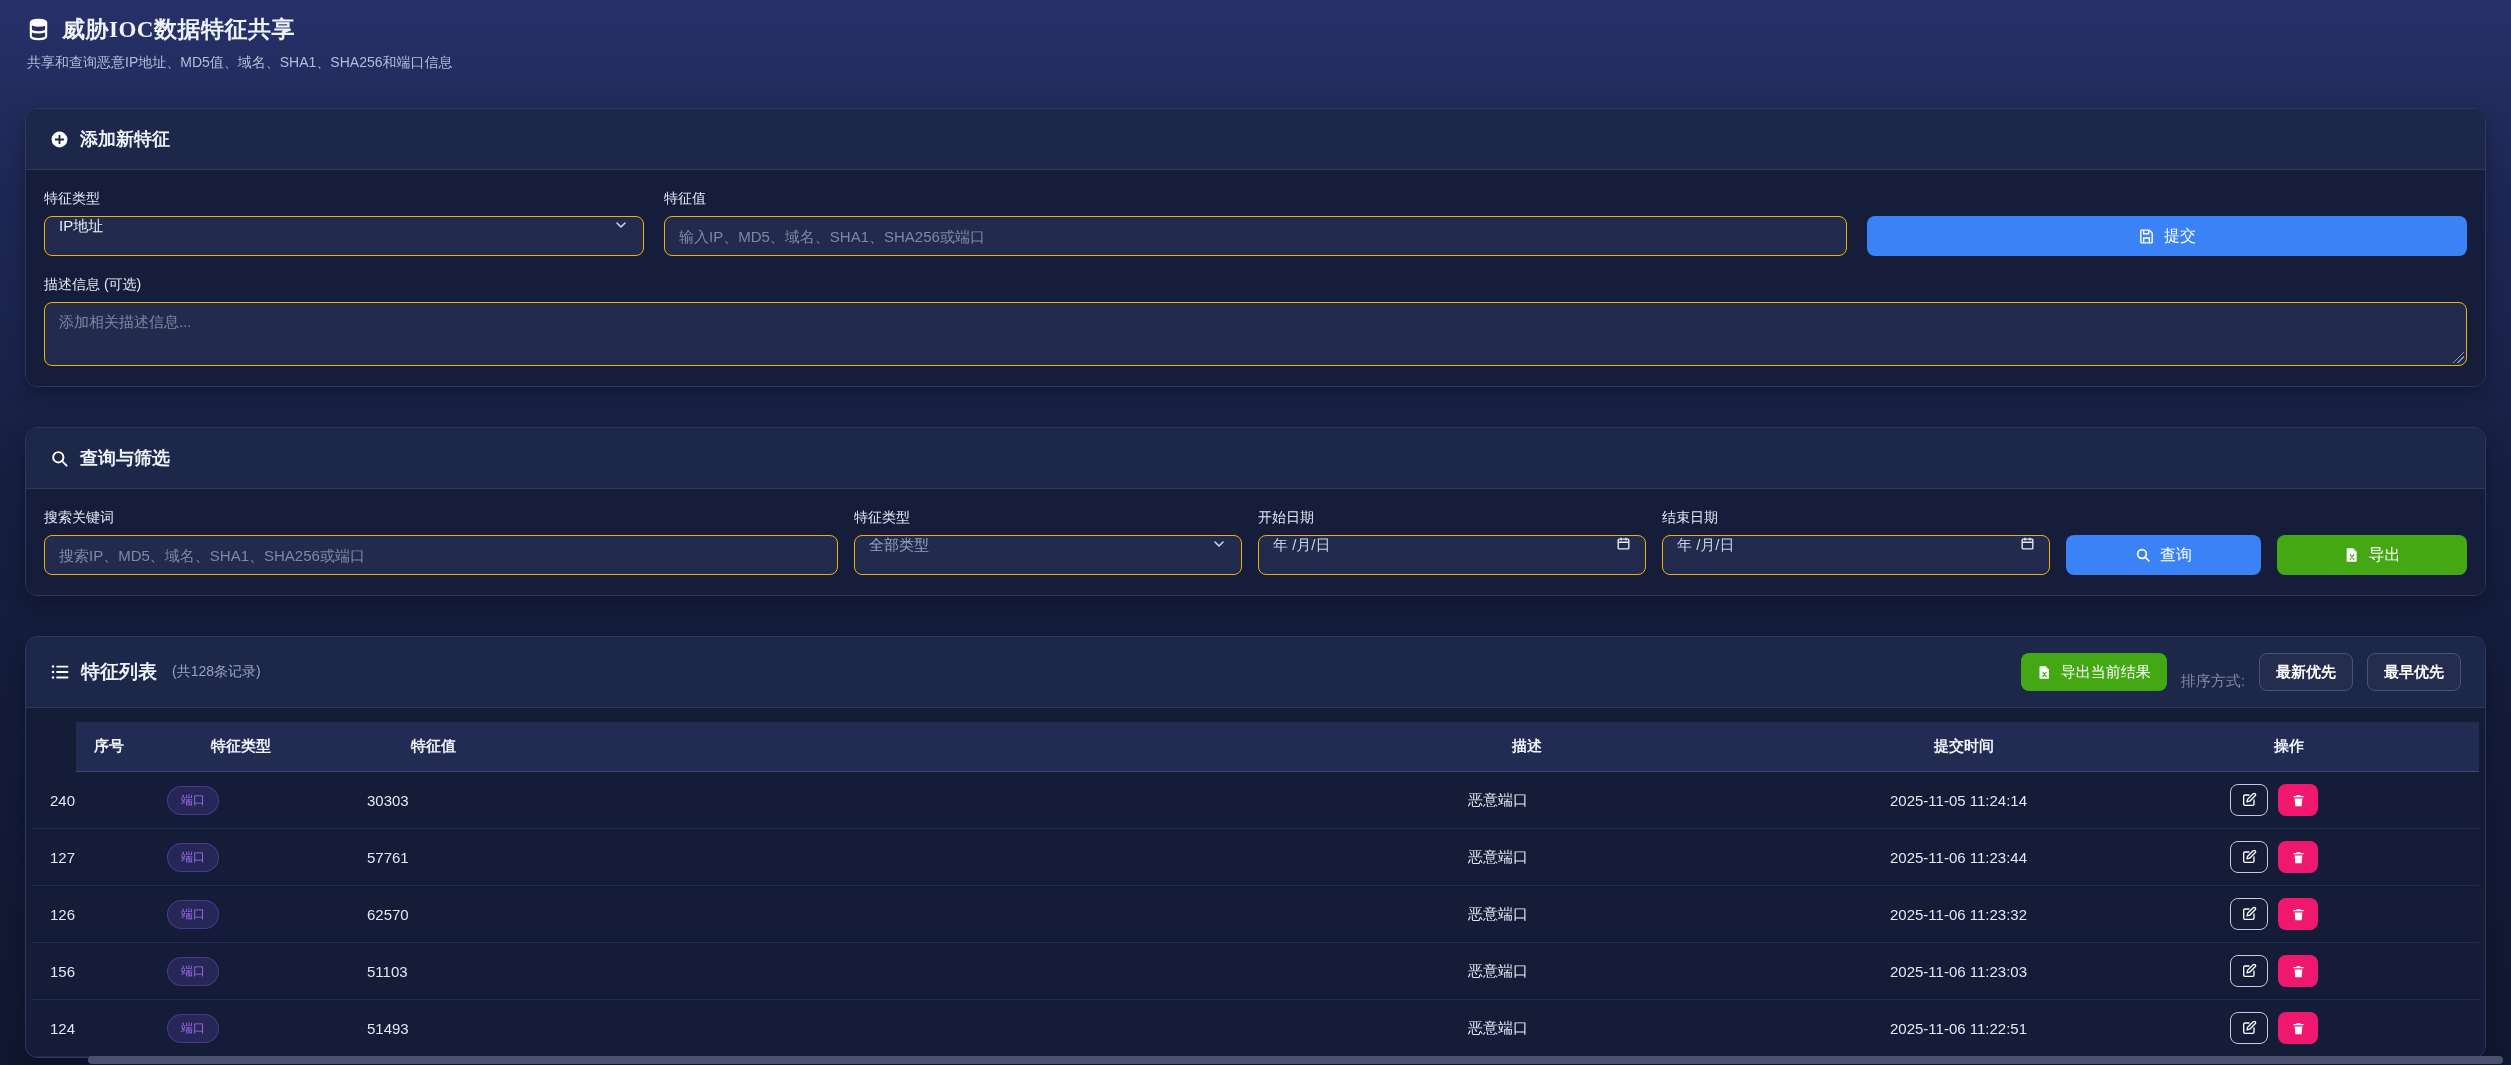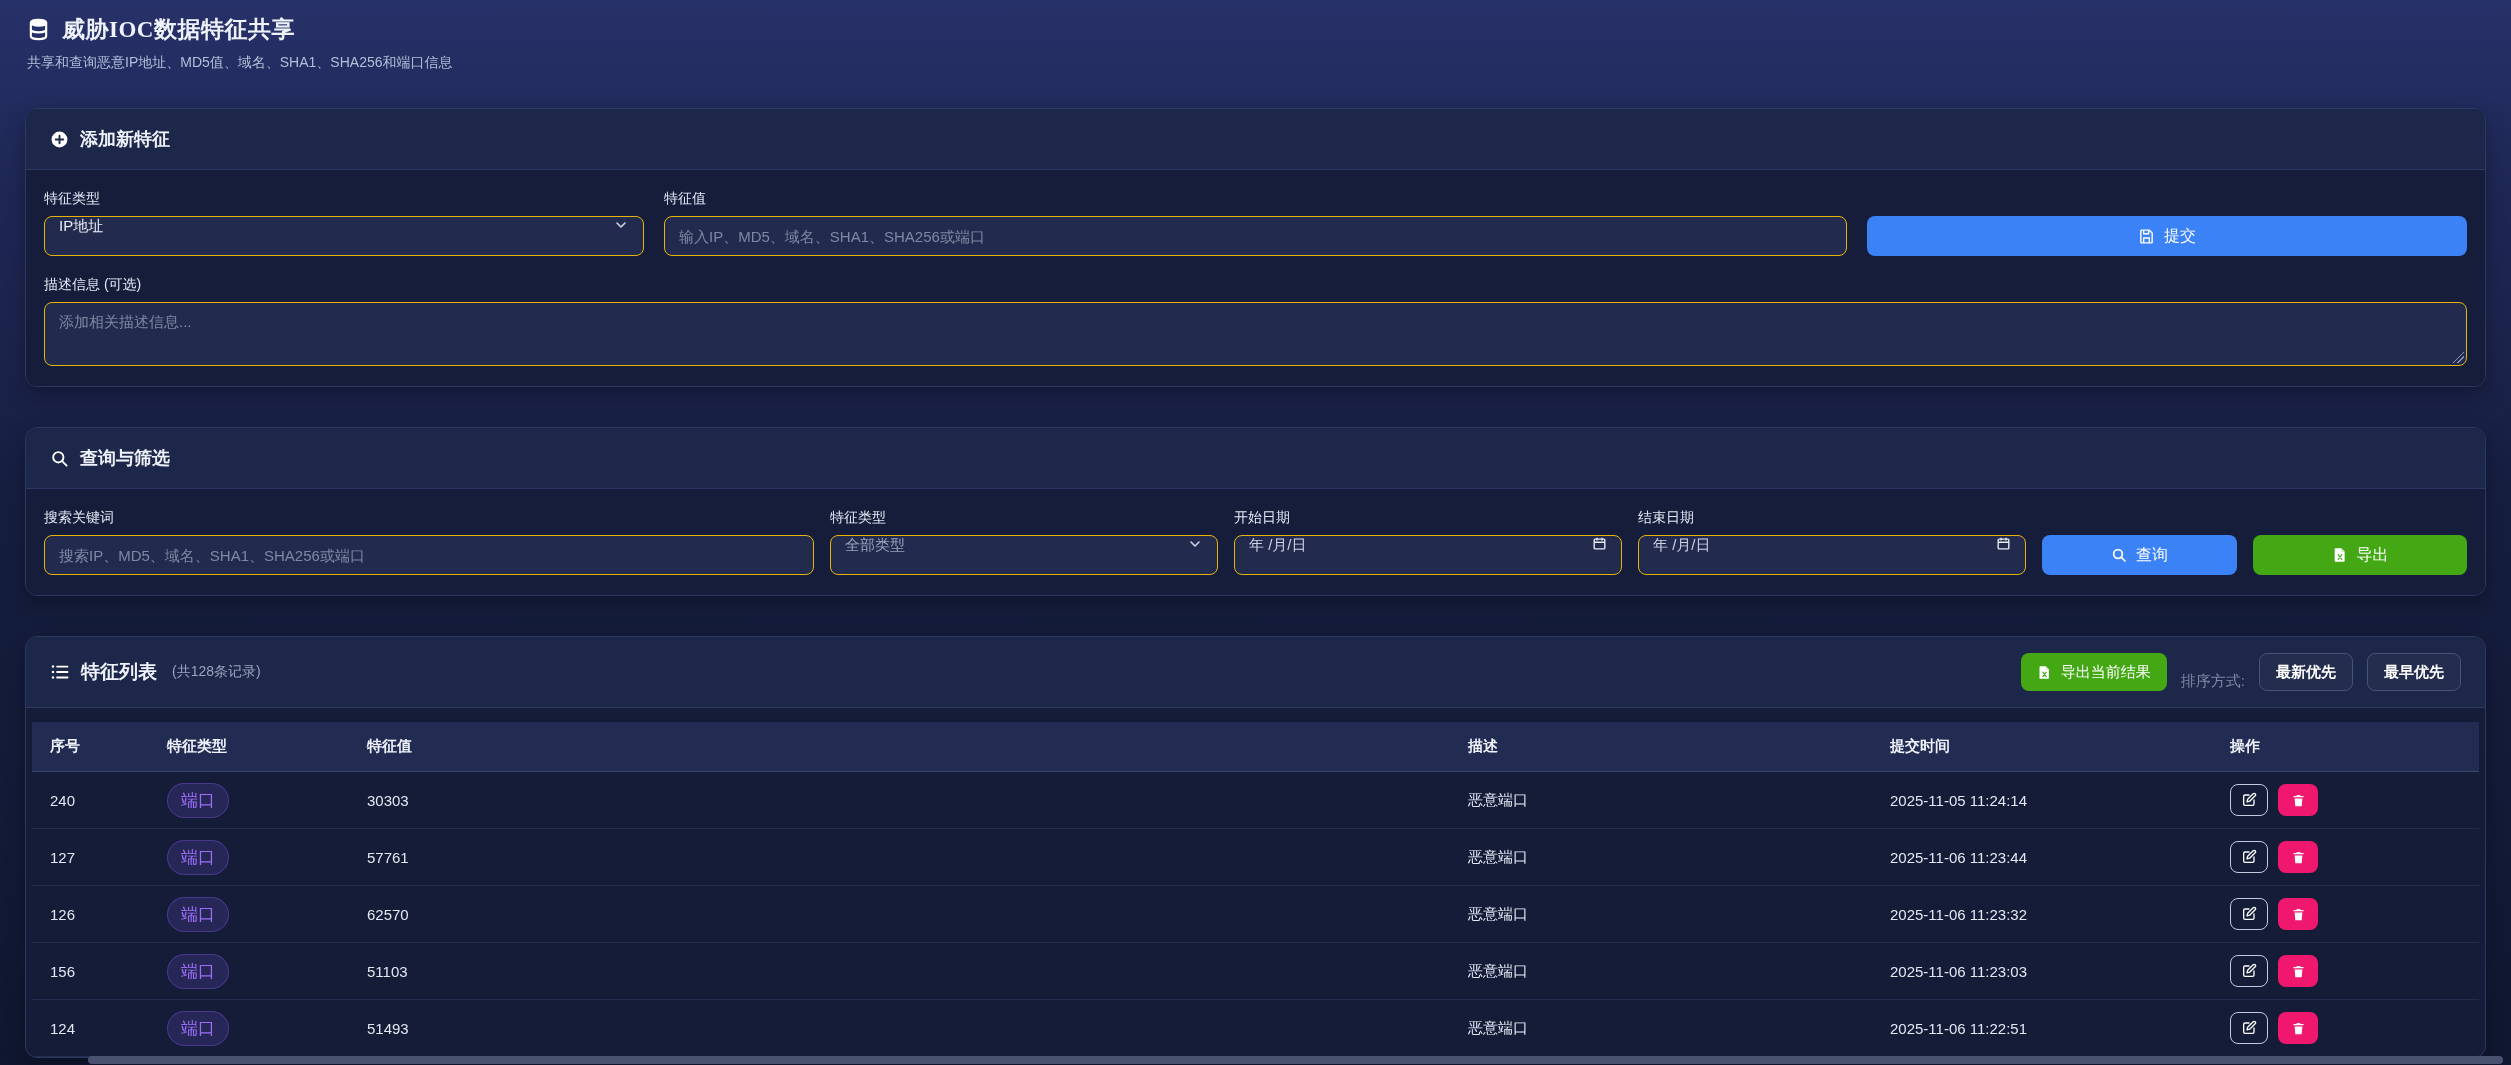--- a/index.html
+++ b/index.html
@@ -73,21 +73,21 @@
   
   .btn {
     border:none; cursor:pointer; border-radius:8px;
     display:flex; align-items:center; justify-content:center; gap:9px;
     font-size:16px; color:#fff; font-family:inherit; height:40px;
   }
   .btn-blue { background:#3b82f6; }
   .btn-green { background:#43a814; }
   .btn-submit { width:600px; }
   .btn-query { width:195px; }
-  .btn-export { width:214px; }
+  .btn-export { width:190px; }
   .btn-sm { height:38px; font-size:15px; padding:0 16px; }
   .btn-outline {
     background:rgba(255,255,255,.03);
     border:1px solid #47537c;
     font-weight:bold; font-size:15px;
   }
 
   
   .filter-row { display:flex; gap:16px; align-items:flex-end; }
   .w-keyword { flex:1; }
@@ -105,27 +105,27 @@
   .table { margin:14px 6px 0; }
   .thead, .trow {
     display:grid;
     grid-template-columns:117px 200px 1101px 422px 340px 1fr;
     align-items:center;
   }
   .thead {
     background:#222c52;
     border-bottom:1px solid #3a4570;
     height:50px;
-    font-weight:bold; font-size:15px;
+    font-weight:bold; font-size:15px;margin-left:44px;
   }
   .trow { height:57px; border-bottom:1px solid #232d50; font-size:15px; color:#e2e7f2; }
   .th,.td { padding:0 18px; overflow:hidden; white-space:nowrap; }
   .badge {
     display:inline-block; padding:5px 13px; border-radius:999px;
-    font-size:17px; color:#9b6ef5;
+    font-size:12px; color:#9b6ef5;
     background:rgba(139,92,246,.16);
     border:1px solid rgba(139,92,246,.35);
   }
   .actions { display:flex; gap:10px; }
   .icon-btn {
     width:38px; height:32px; border-radius:8px; cursor:pointer;
     display:flex; align-items:center; justify-content:center; border:none;
   }
   .edit-btn { background:transparent; border:1px solid #c2cadd; }
   .del-btn { background:#f0186e; width:40px; }

